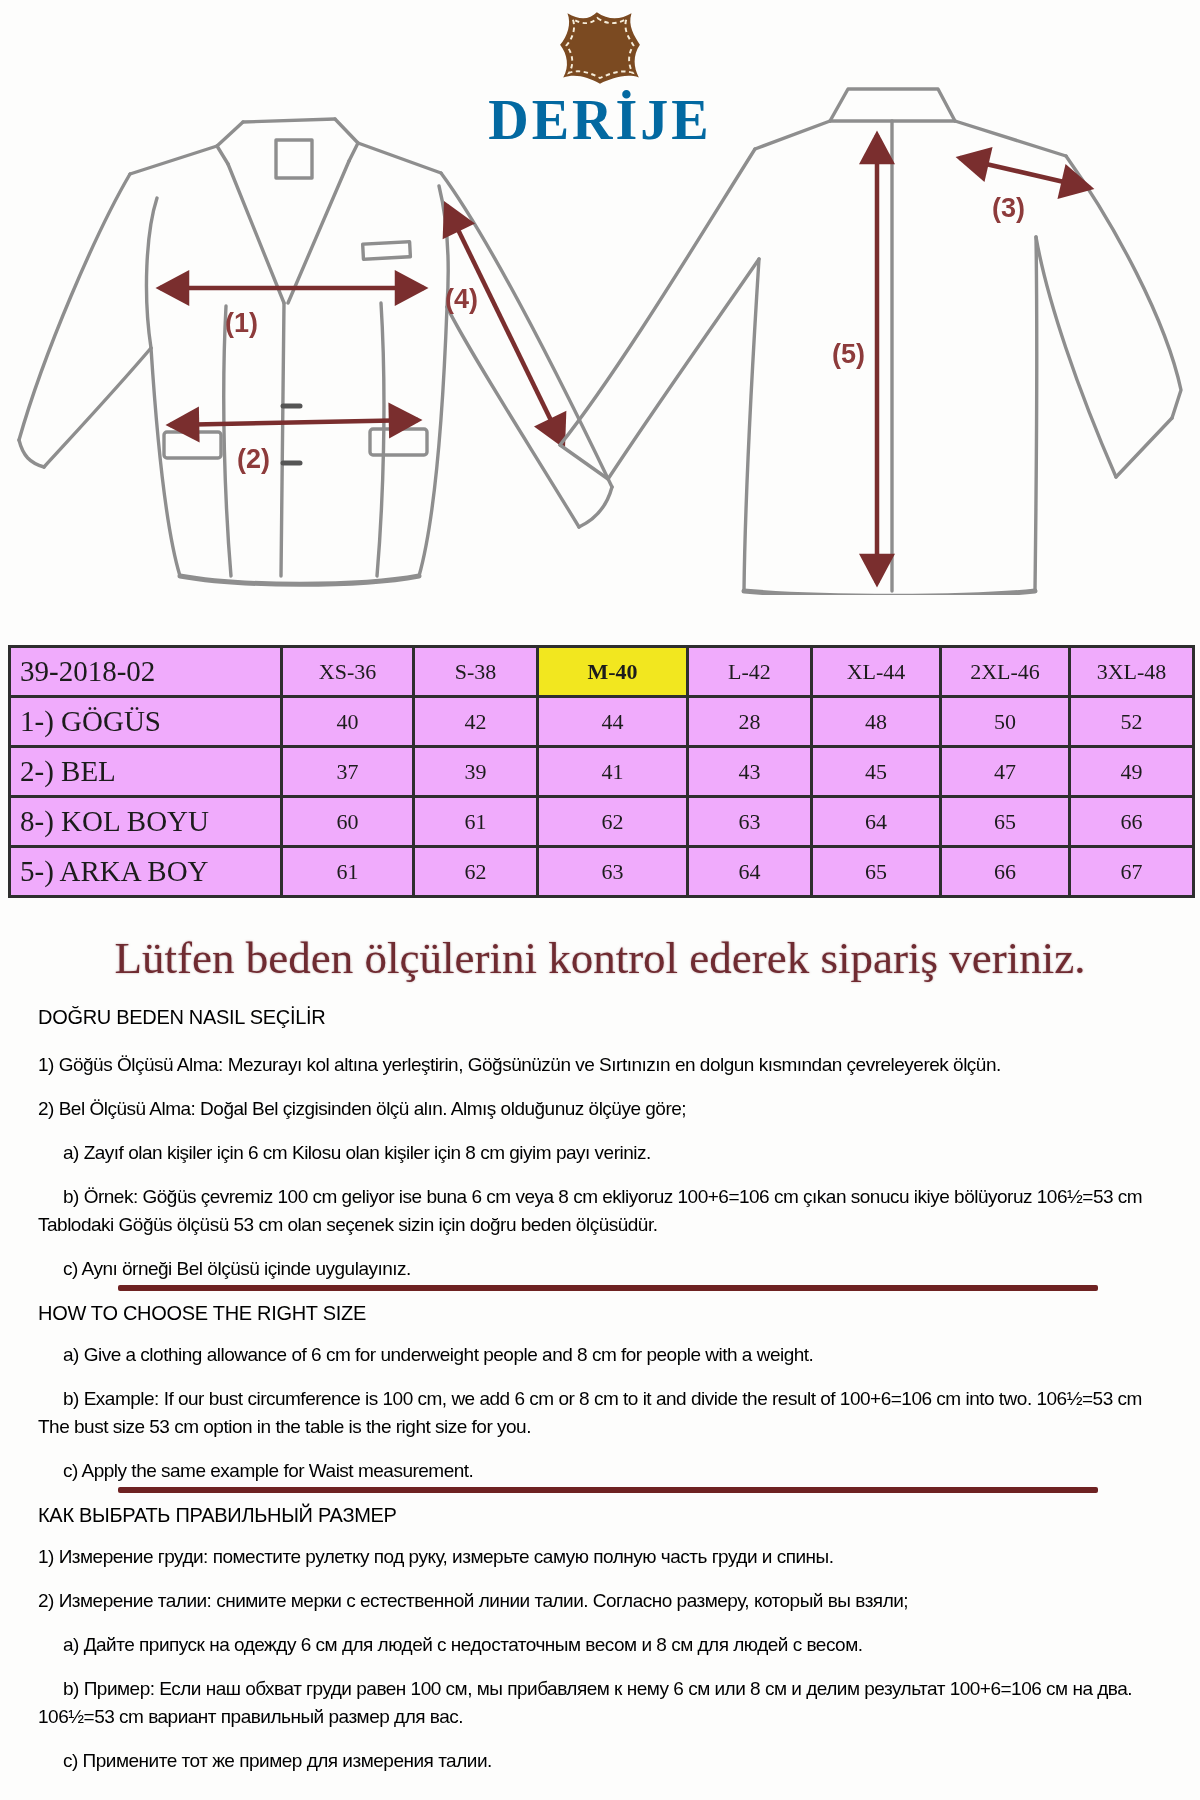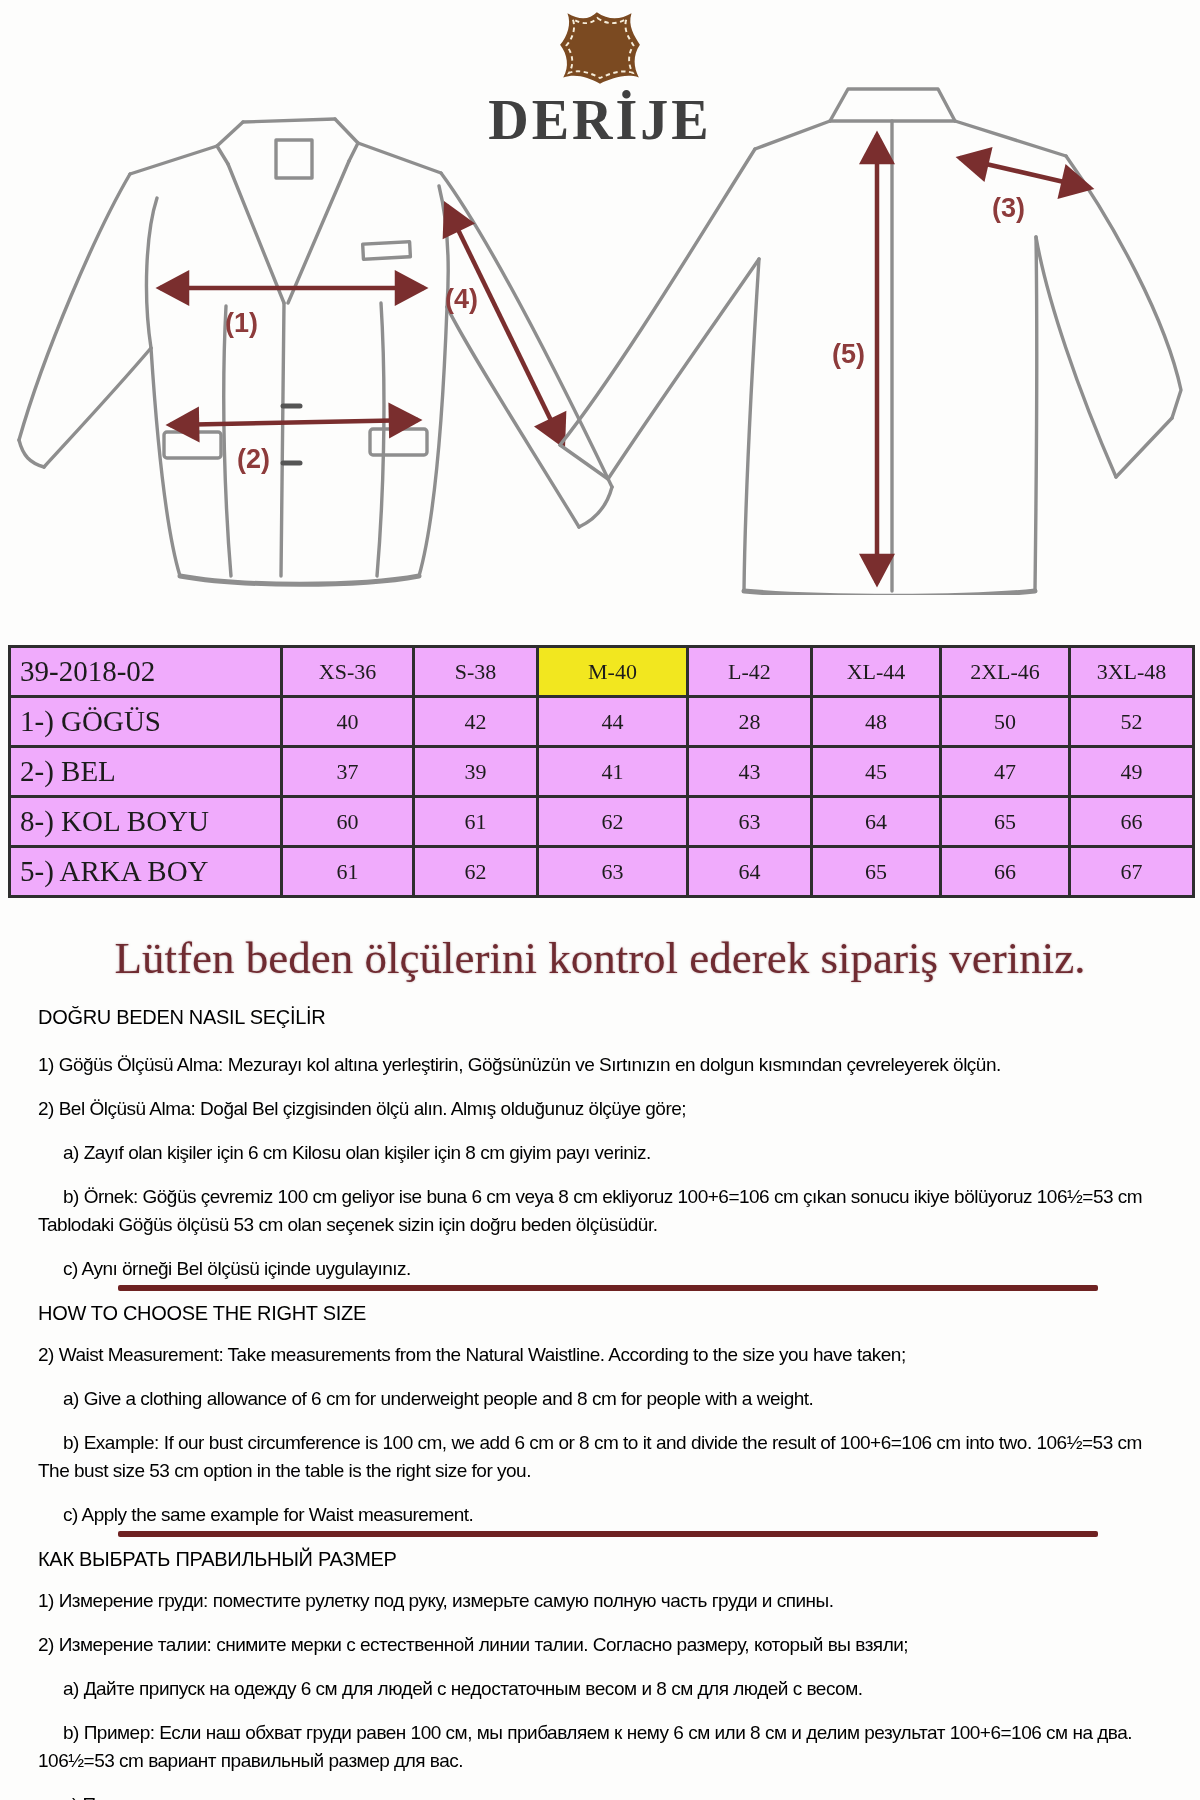--- a/index.html
+++ b/index.html
@@ -2,33 +2,33 @@
 <html><head>
 <meta charset="utf-8">
 <style>
   html,body{margin:0;padding:0;background:#ffffff;}
   #page{position:relative;width:1200px;height:1800px;background:#fdfdfc;overflow:hidden;
         font-family:"Liberation Sans",sans-serif;color:#161616;}
 
   
   .logo{position:absolute;left:0;top:10px;width:1200px;text-align:center;}
   .brand{font-family:"Liberation Serif",serif;font-weight:bold;font-size:56px;
-         letter-spacing:3px;color:#404040;line-height:1;margin-top:2px;}
+         letter-spacing:3px;color:#0369a1;line-height:1;margin-top:2px;}
 
   
   .diag{position:absolute;}
   .mlabel{font-family:"Liberation Sans",sans-serif;font-size:27px;font-weight:bold;fill:#8d3b3b;}
 
   
   table.sizes{position:absolute;left:8px;top:645px;width:1184px;border-collapse:collapse;
       table-layout:fixed;font-family:"Liberation Serif",serif;color:#1c1c1c;background:#f0abfc;}
   table.sizes td{border:3px solid #2e2e2e;height:47px;text-align:center;font-size:22px;
       padding:0;overflow:hidden;white-space:nowrap;}
   table.sizes td.lbl{text-align:left;padding-left:9px;font-size:29px;}
-  table.sizes td.hl{background:#f2e71f;}
+  table.sizes td.hl{background:#f2e71f;font-weight:bold;}
 
   
   .notice{position:absolute;left:25px;top:932px;width:1150px;text-align:center;
       font-family:"Liberation Serif",serif;font-size:45px;color:#6f2b31;
       text-shadow:0 0 2px rgba(110,40,50,.5);white-space:nowrap;}
 
   
   .txt{position:absolute;left:38px;top:1005px;width:1138px;font-size:19px;
        letter-spacing:-0.5px;line-height:28px;color:#000000;}
   .txt h3{font-size:20px;font-weight:normal;margin:0 0 22px 0;line-height:24px;letter-spacing:-0.3px;}
@@ -201,21 +201,20 @@
 
     <h3>DOĞRU BEDEN NASIL SEÇİLİR</h3>
     <p>1) Göğüs Ölçüsü Alma: Mezurayı kol altına yerleştirin, Göğsünüzün ve Sırtınızın en dolgun kısmından çevreleyerek ölçün.</p>
     <p>2) Bel Ölçüsü Alma: Doğal Bel çizgisinden ölçü alın. Almış olduğunuz ölçüye göre;</p>
     <p class="ind m12">a) Zayıf olan kişiler için 6 cm Kilosu olan kişiler için 8 cm giyim payı veriniz.</p>
     <p class="ind m8">b) Örnek: Göğüs çevremiz 100 cm geliyor ise buna 6 cm veya 8 cm ekliyoruz 100+6=106 cm çıkan sonucu ikiye bölüyoruz 106½=53 cm Tablodaki Göğüs ölçüsü 53 cm olan seçenek sizin için doğru beden ölçüsüdür.</p>
     <p class="ind m2">c) Aynı örneği Bel ölçüsü içinde uygulayınız.</p>
     <div class="rule"></div>
 
     <h3 class="mid">HOW TO CHOOSE THE RIGHT SIZE</h3>
-    <p class="m12">2) Waist Measurement: Take measurements from the Natural Waistline. According to the size you have taken;</p>
     <p class="ind m8">a) Give a clothing allowance of 6 cm for underweight people and 8 cm for people with a weight.</p>
     <p class="ind m2">b) Example: If our bust circumference is 100 cm, we add 6 cm or 8 cm to it and divide the result of 100+6=106 cm into two. 106½=53 cm The bust size 53 cm option in the table is the right size for you.</p>
     <p class="ind m2">c) Apply the same example for Waist measurement.</p>
     <div class="rule"></div>
 
     <h3 class="mid">КАК ВЫБРАТЬ ПРАВИЛЬНЫЙ РАЗМЕР</h3>
     <p class="m12">1) Измерение груди: поместите рулетку под руку, измерьте самую полную часть груди и спины.</p>
     <p class="m12">2) Измерение талии: снимите мерки с естественной линии талии. Согласно размеру, который вы взяли;</p>
     <p class="ind m8">а) Дайте припуск на одежду 6 см для людей с недостаточным весом и 8 см для людей с весом.</p>
     <p class="ind m8">b) Пример: Если наш обхват груди равен 100 см, мы прибавляем к нему 6 см или 8 см и делим результат 100+6=106 см на два. 106½=53 cm вариант правильный размер для вас.</p>

